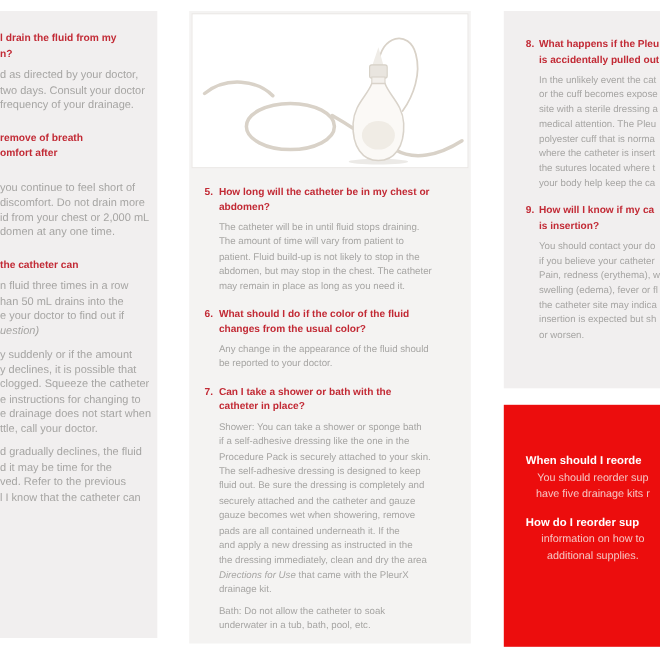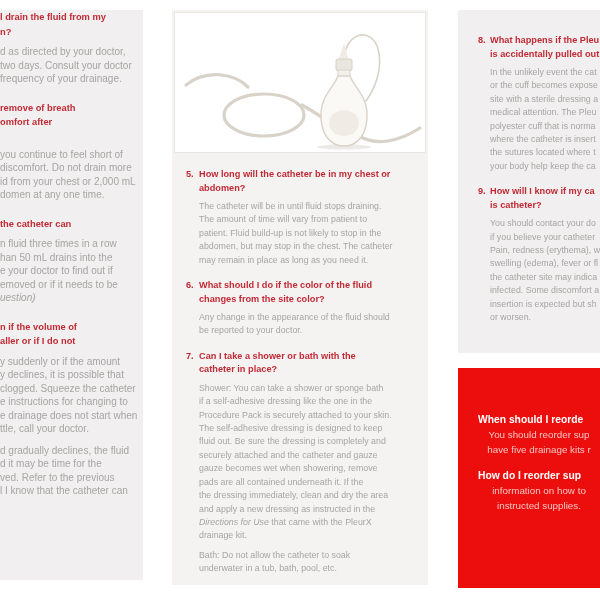--- a/index.html
+++ b/index.html
@@ -3,21 +3,21 @@
 <meta charset="utf-8">
 <style>
   html,body{margin:0;padding:0;}
   body{
     width:600px;height:600px;position:relative;overflow:hidden;
     background:#ffffff;
     font-family:"Liberation Sans", sans-serif;
     -webkit-font-smoothing:antialiased;
   }
   .panel{position:absolute;box-sizing:border-box;}
-  .panel-left{left:0;top:10px;width:143px;height:570px;background:var(--panel_bg,#f1efef);overflow:hidden;}
+  .panel-left{left:0;top:10px;width:143px;height:570px;background:var(--panel_bg,#f1efef);overflow:hidden;padding-top:17px;}
   .panel-middle{left:172px;top:10px;width:256px;height:575px;background:var(--panel_bg2,#f4f3f2);overflow:hidden;}
   .panel-right{left:458px;top:10px;width:142px;height:343px;background:var(--panel_bg,#f1efef);overflow:hidden;padding:24px 0 0 20px;}
   .panel-red{left:458px;top:368px;width:142px;height:220px;background:var(--promo_red,#ec0d0d);overflow:hidden;padding:44px 0 0 20px;}
 
   .line{display:block;white-space:nowrap;}
 
   
   .lp-h{color:var(--heading_red,#c22a35);font-weight:700;font-size:9.3px;line-height:14.5px;margin:15px 0 6px;}
   .panel-left .lp-h:first-child{margin-top:0;}
   .lp-b{color:var(--body_gray,#a6a5a3);font-size:10px;line-height:13.5px;margin:0 0 8px;}
@@ -64,26 +64,21 @@
       <div class="line">id from your chest or 2,000 mL</div>
       <div class="line">domen at any one time.</div>
     </div>
   <div class="lp-h">
       <div class="line">the catheter can</div>
     </div>
   <div class="lp-b">
       <div class="line">n fluid three times in a row</div>
       <div class="line">han 50 mL drains into the</div>
       <div class="line">e your doctor to find out if</div>
-      <div class="line">emoved or if it needs to be</div>
       <div class="line" style="font-style: italic;">uestion)</div>
-    </div>
-  <div class="lp-h">
-      <div class="line">n if the volume of</div>
-      <div class="line">aller or if I do not</div>
     </div>
   <div class="lp-b">
       <div class="line">y suddenly or if the amount</div>
       <div class="line">y declines, it is possible that</div>
       <div class="line">clogged. Squeeze the catheter</div>
       <div class="line">e instructions for changing to</div>
       <div class="line">e drainage does not start when</div>
       <div class="line">ttle, call your doctor.</div>
     </div>
   <div class="lp-b">
@@ -131,21 +126,21 @@
           <div class="line">patient. Fluid build-up is not likely to stop in the</div>
           <div class="line">abdomen, but may stop in the chest. The catheter</div>
           <div class="line">may remain in place as long as you need it.</div>
         </div>
     </section>
     <section class="question">
       <div class="q-head">
         <span class="q-num">6.</span>
         <div class="q-title">
             <div class="line">What should I do if the color of the fluid</div>
-            <div class="line">changes from the site color?</div>
+            <div class="line">changes from the usual color?</div>
           </div>
       </div>
       <div class="q-body">
           <div class="line">Any change in the appearance of the fluid should</div>
           <div class="line">be reported to your doctor.</div>
         </div>
     </section>
     <section class="question">
       <div class="q-head">
         <span class="q-num">7.</span>
@@ -156,22 +151,22 @@
       </div>
       <div class="q-body">
           <div class="line">Shower: You can take a shower or sponge bath</div>
           <div class="line">if a self-adhesive dressing like the one in the</div>
           <div class="line">Procedure Pack is securely attached to your skin.</div>
           <div class="line">The self-adhesive dressing is designed to keep</div>
           <div class="line">fluid out. Be sure the dressing is completely and</div>
           <div class="line">securely attached and the catheter and gauze</div>
           <div class="line">gauze becomes wet when showering, remove</div>
           <div class="line">pads are all contained underneath it. If the</div>
+          <div class="line">and apply a new dressing as instructed in the</div>
           <div class="line">the dressing immediately, clean and dry the area</div>
-          <div class="line">and apply a new dressing as instructed in the</div>
           <div class="line"><span style="font-style: italic; margin-top: 32px;">Directions for Use</span><span> that came with the PleurX</span></div>
           <div class="line">drainage kit.</div>
         </div>
       <div class="q-body">
           <div class="line">Bath: Do not allow the catheter to soak</div>
           <div class="line">underwater in a tub, bath, pool, etc.</div>
         </div>
     </section>
   </div>
 </div>
@@ -194,40 +189,39 @@
         <div class="line">where the catheter is insert</div>
         <div class="line">the sutures located where t</div>
         <div class="line">your body help keep the ca</div>
       </div>
   </section>
   <section class="question">
     <div class="q-head">
       <span class="q-num">9.</span>
       <div class="q-title">
           <div class="line">How will I know if my ca</div>
-          <div class="line">is catheter?</div>
+          <div class="line">is insertion?</div>
         </div>
     </div>
     <div class="q-body">
         <div class="line">You should contact your do</div>
         <div class="line">if you believe your catheter</div>
         <div class="line">Pain, redness (erythema), w</div>
         <div class="line">swelling (edema), fever or fl</div>
         <div class="line">the catheter site may indica</div>
-        <div class="line">infected. Some discomfort a</div>
         <div class="line">insertion is expected but sh</div>
         <div class="line">or worsen.</div>
       </div>
   </section>
 </div>
 
 <div class="panel panel-red">
   <div class="promo-h">When should I reorde</div>
   <div class="promo-b">
       <div class="line">You should reorder sup</div>
       <div class="line">have five drainage kits r</div>
     </div>
   <div class="promo-h">How do I reorder sup</div>
   <div class="promo-b">
       <div class="line">information on how to</div>
-      <div class="line">instructed supplies.</div>
+      <div class="line">additional supplies.</div>
     </div>
 </div>
 
 </body></html>

